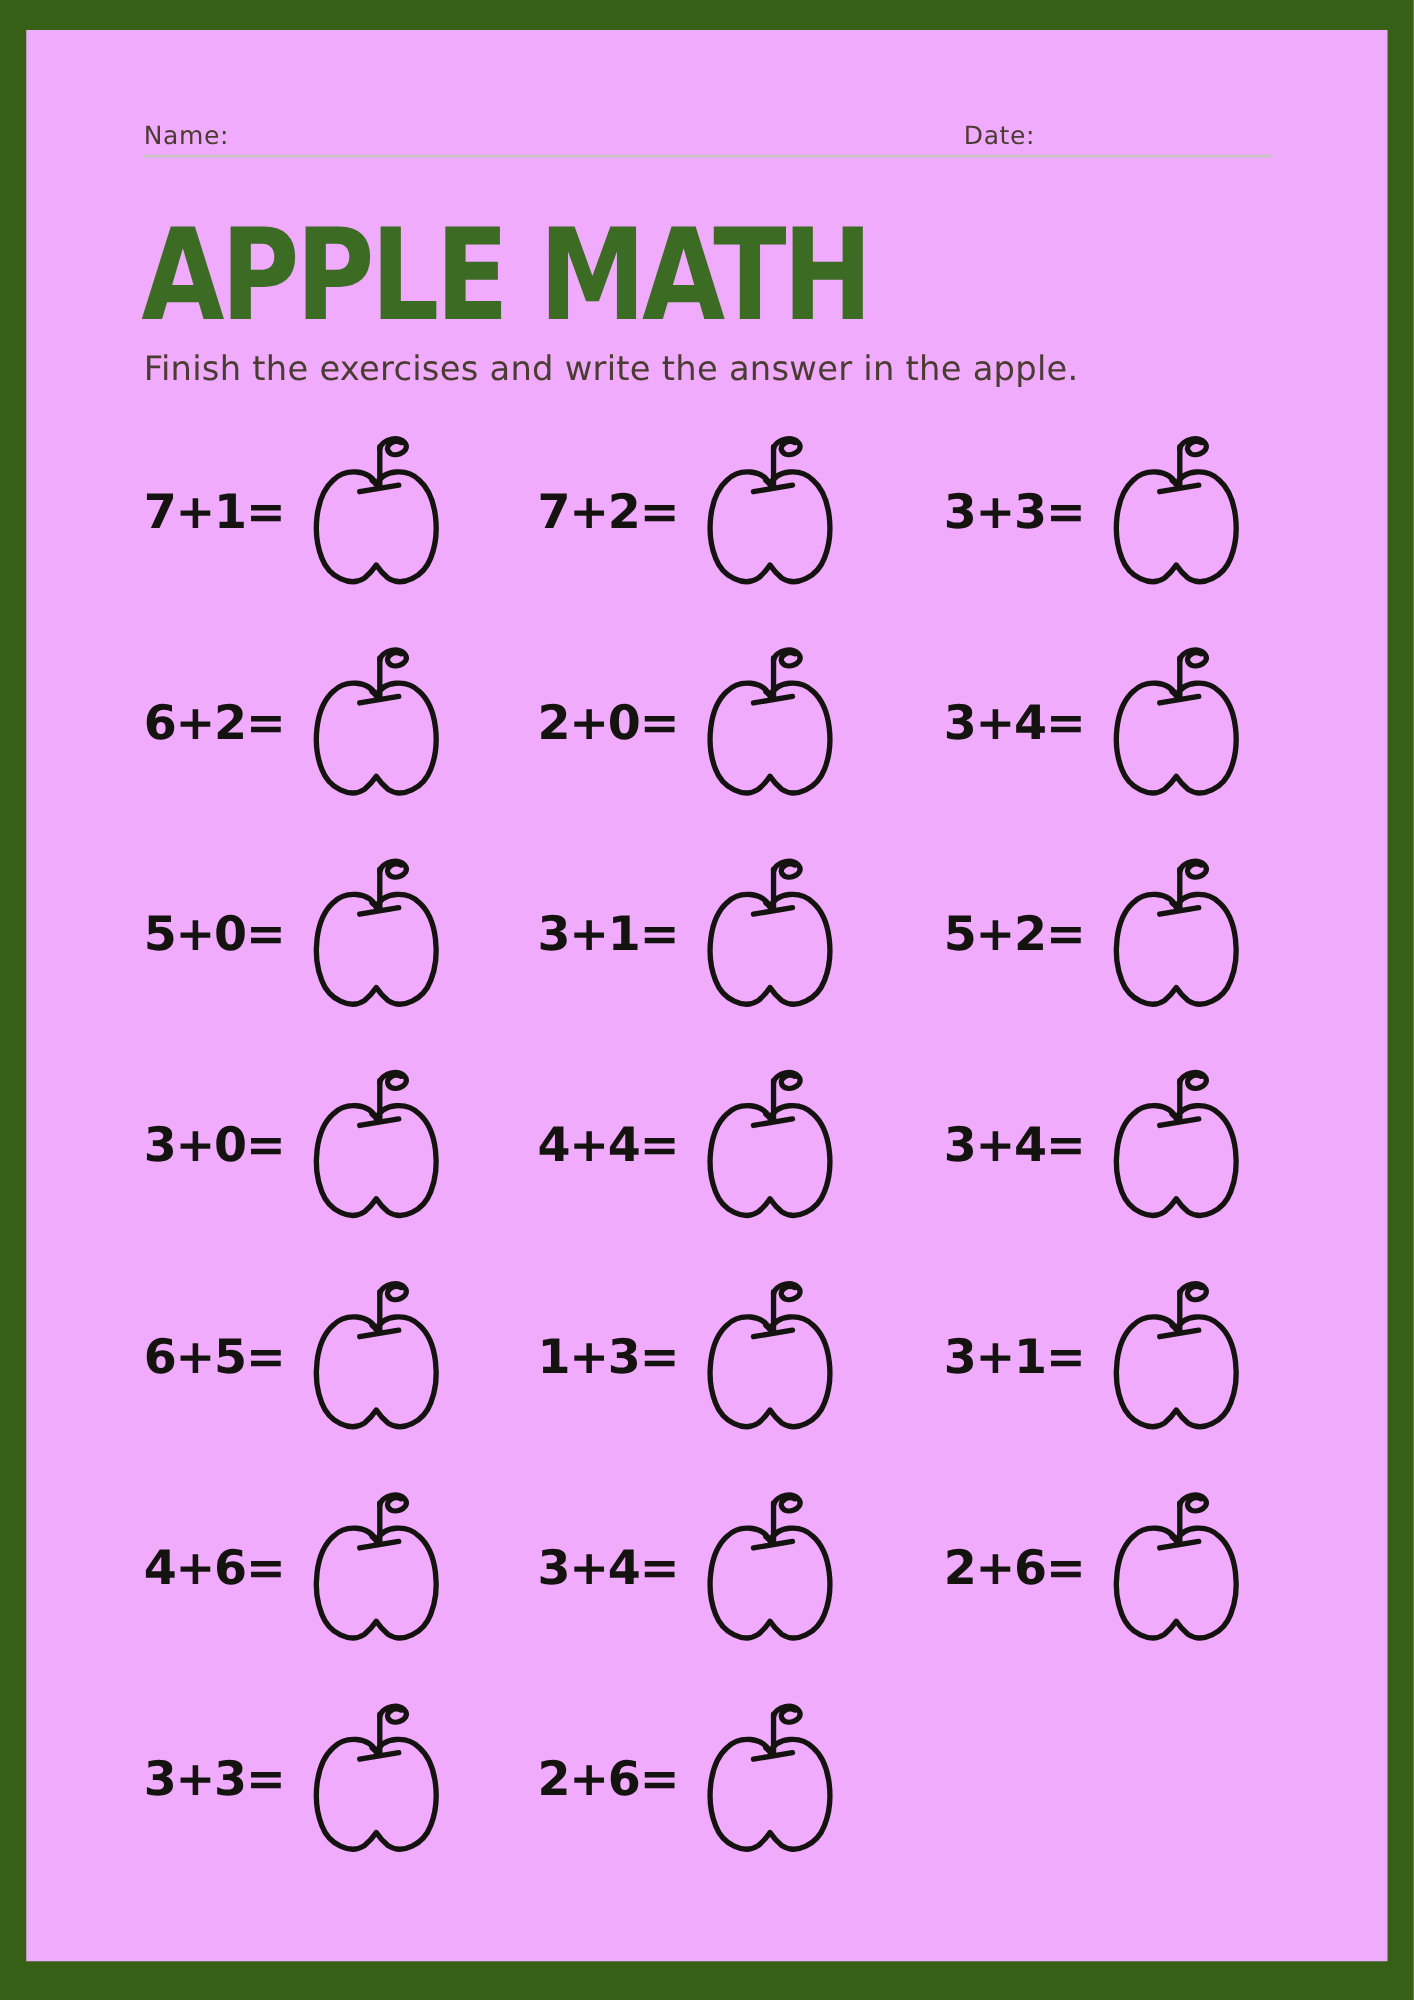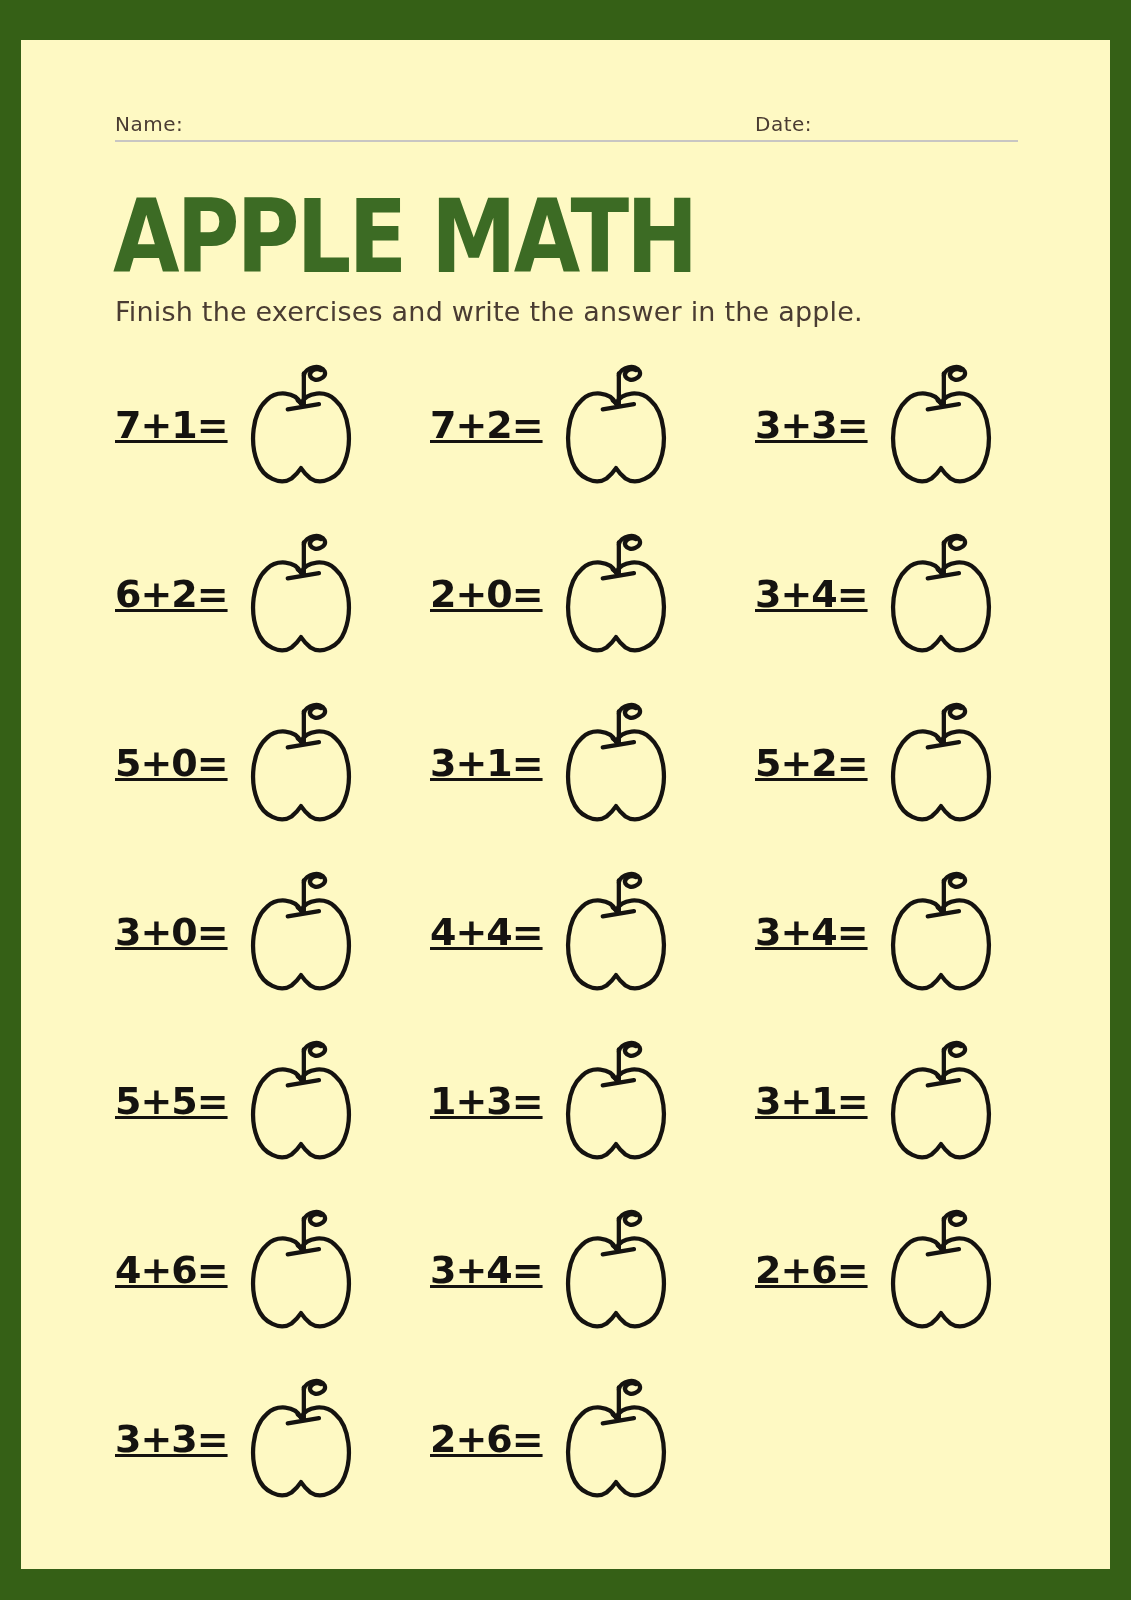--- a/index.html
+++ b/index.html
@@ -10,38 +10,37 @@
   }
   .frame{
     position:relative;
     width:1131px;height:1600px;
     background:var(--border-green,#356016);
     overflow:hidden;
   }
   .sheet{
     position:absolute;
     top:24px;left:21px;right:21px;bottom:31px;
-    background:#fef9c3;
-    margin-top:16px;
+    background:#f0abfc;
   }
   
   .header{
     position:absolute;
     top:72px;left:94px;width:903px;
     border-bottom:2px solid var(--line-gray,#c8c6c3);
     padding-bottom:4px;
     height:24px;
   }
   .field-label{
     position:absolute;top:0;left:0;
     font-size:20px;font-weight:500;
     color:var(--text-brown,#4a423a);
     letter-spacing:0.5px;
   }
-  .field-label.date{left:640px;text-align:right;}
+  .field-label.date{left:656px;text-align:right;}
   
   .title{
     position:absolute;
     top:146px;left:92px;margin:0;
     font-size:86px;font-weight:800;
     letter-spacing:-3px;
     color:var(--title-green,#3c6b24);
     line-height:1;
     transform:scaleY(1.18);
     transform-origin:top left;
@@ -65,21 +64,20 @@
   .cell{
     display:flex;
     align-items:center;
   }
   .equation{
     min-width:108px;
     font-size:38px;font-weight:700;
     letter-spacing:-1px;
     color:var(--ink,#151310);
     white-space:nowrap;
-    text-decoration:underline;
   }
   .apple-slot{
     display:inline-flex;
     margin-left:16px;
   }
   .apple{
     width:114px;height:125px;
     display:block;
   }
   .ap{
@@ -244,21 +242,21 @@
             <svg class="apple" viewBox="0 0 120 132">
     <path class="ap" d="M60 44 C54 31,34 30,24 40 C8 54,6 86,14 106 C20 122,38 131,50 123 C55 119,58 115,60 112 C62 115,65 119,70 123 C82 131,100 122,106 106 C114 86,112 54,96 40 C86 30,66 31,60 44"></path>
     <path class="ap" d="M63 46 C63 36,63 24,63 12"></path>
     <path class="ap" d="M63 46 L56.5 40.5"></path>
     <path class="ap" d="M46 50 L79 44.5"></path>
     <path class="ap" d="M63 14 C64.5 5.5,81 1.5,85 10 C88 17,74 22.5,70 15.5 C67.5 10.5,75 5.5,81 8.5"></path>
   </svg>
           </span>
         </div>
         <div class="cell">
-          <span class="equation">5+5=</span>
+          <span class="equation">6+5=</span>
           <span class="apple-slot">
             <svg class="apple" viewBox="0 0 120 132">
     <path class="ap" d="M60 44 C54 31,34 30,24 40 C8 54,6 86,14 106 C20 122,38 131,50 123 C55 119,58 115,60 112 C62 115,65 119,70 123 C82 131,100 122,106 106 C114 86,112 54,96 40 C86 30,66 31,60 44"></path>
     <path class="ap" d="M63 46 C63 36,63 24,63 12"></path>
     <path class="ap" d="M63 46 L56.5 40.5"></path>
     <path class="ap" d="M46 50 L79 44.5"></path>
     <path class="ap" d="M63 14 C64.5 5.5,81 1.5,85 10 C88 17,74 22.5,70 15.5 C67.5 10.5,75 5.5,81 8.5"></path>
   </svg>
           </span>
         </div>

